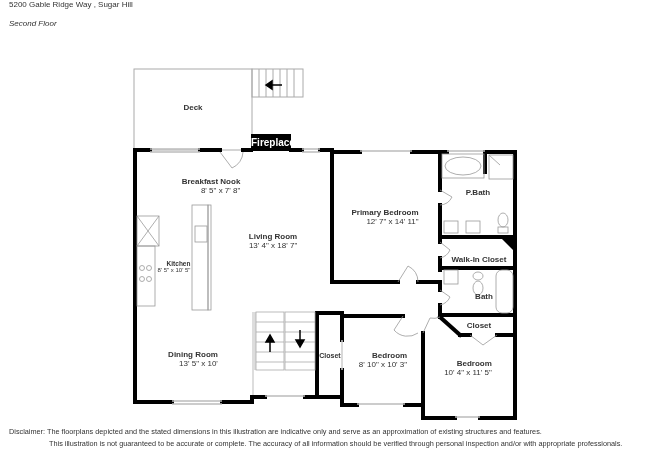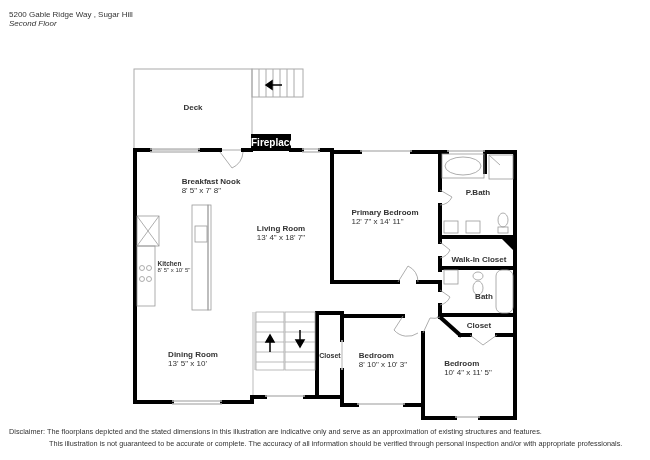--- a/index.html
+++ b/index.html
@@ -1,21 +1,21 @@
 <!DOCTYPE html>
 <html><head>
 <meta charset="utf-8">
 <style>
   html, body { margin:0; padding:0; background:#ffffff; }
   body { width:650px; height:460px; position:relative; overflow:hidden; font-family:"Liberation Sans", sans-serif; color:#222; }
   .hdr { position:absolute; left:9px; font-size:8px; color:#333; }
-  .hdr.l1 { top:10px;text-align:center; }
+  .hdr.l1 { top:0;text-align:center; }
   .hdr.l2 { top:19px;font-style:italic; }
   svg.plan { position:absolute; left:0; top:0; }
-  .lbl { position:absolute; text-align:left; white-space:nowrap; transform:translateX(-50%); line-height:1.15; }
+  .lbl { position:absolute; text-align:right; white-space:nowrap; transform:translateX(-50%); line-height:1.15; }
   .lbl .n { font-weight:bold; font-size:8px; color:#333; display:block; }
   .lbl .d { font-size:8px; color:#333; display:block; }
   .lbl.sm .n { font-size:6.5px; }
   .lbl.sm .d { font-size:6px; }
   .fp { position:absolute; left:251px; top:134px; width:40px; height:17px; background:#000; color:#fff; font-weight:bold; font-size:10px; text-align:center; line-height:17px; }
   .disc { position:absolute; left:9px; font-size:7.3px; color:#333; white-space:nowrap; }
   .disc.l1 { top:427px; }
   .disc.l2 { top:439px;margin-left:40px; }
 </style>
 </head>
@@ -187,21 +187,21 @@
 <div class="lbl" style="left:193px; top:103px;">
   <span class="n">Deck</span>
 </div>
 <div class="fp">Fireplace</div>
 
 <div class="lbl" style="left:179px; top:177px;margin-left:32px;">
   <span class="n">Breakfast Nook</span>
   <span class="d">8' 5" x 7' 8"</span>
 </div>
 
-<div class="lbl" style="left:273px; top:224px;margin-left:8px;">
+<div class="lbl" style="left:273px; top:232px;">
   <span class="n">Living Room</span>
   <span class="d">13' 4" x 18' 7"</span>
 </div>
 
 <div class="lbl sm" style="left:174px; top:260px;">
   <span class="n">Kitchen</span>
   <span class="d">8' 5" x 10' 5"</span>
 </div>
 
 <div class="lbl" style="left:193px; top:350px;">

